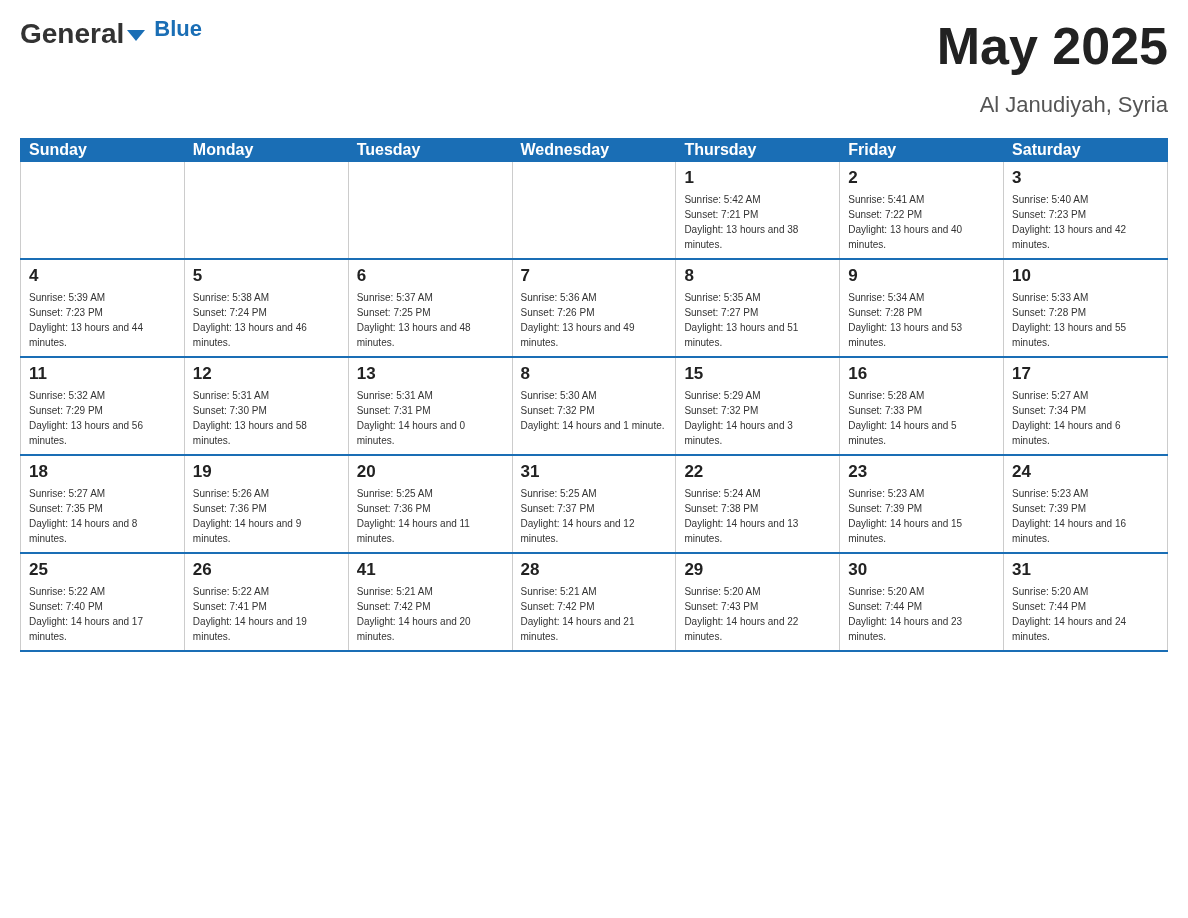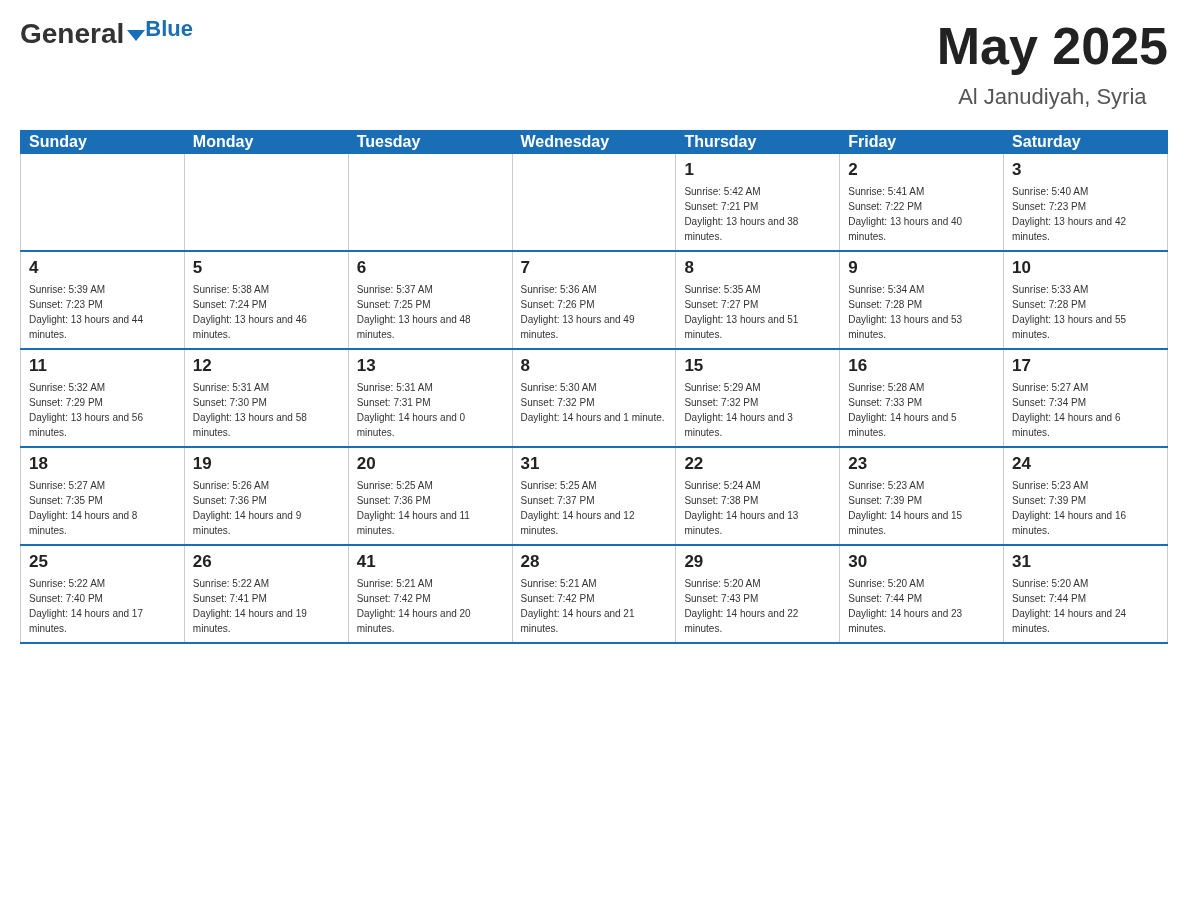--- a/index.html
+++ b/index.html
@@ -26,35 +26,35 @@
       font-size: 28px;
       font-weight: bold;
       color: #333;
       line-height: 1;
     }
     .logo-blue-line {
       color: #1a6eb5;
       font-size: 22px;
       font-weight: bold;
       margin-top: -4px;
+      margin-left: 9px;
     }
     .title-block {
       text-align: right;
     }
     .title-block .month-year {
       font-size: 52px;
       font-weight: bold;
       color: #222;
       line-height: 1;
     }
     .title-block .location {
       font-size: 22px;
       color: #555;
-      margin-top: 12px;
-      text-align: center;
+      margin-top: 20px;
     }
     .calendar {
       width: 100%;
       border-collapse: collapse;
     }
     .calendar thead tr th {
       background: #1a6eb5;
       color: #fff;
       font-size: 16px;
       font-weight: bold;

